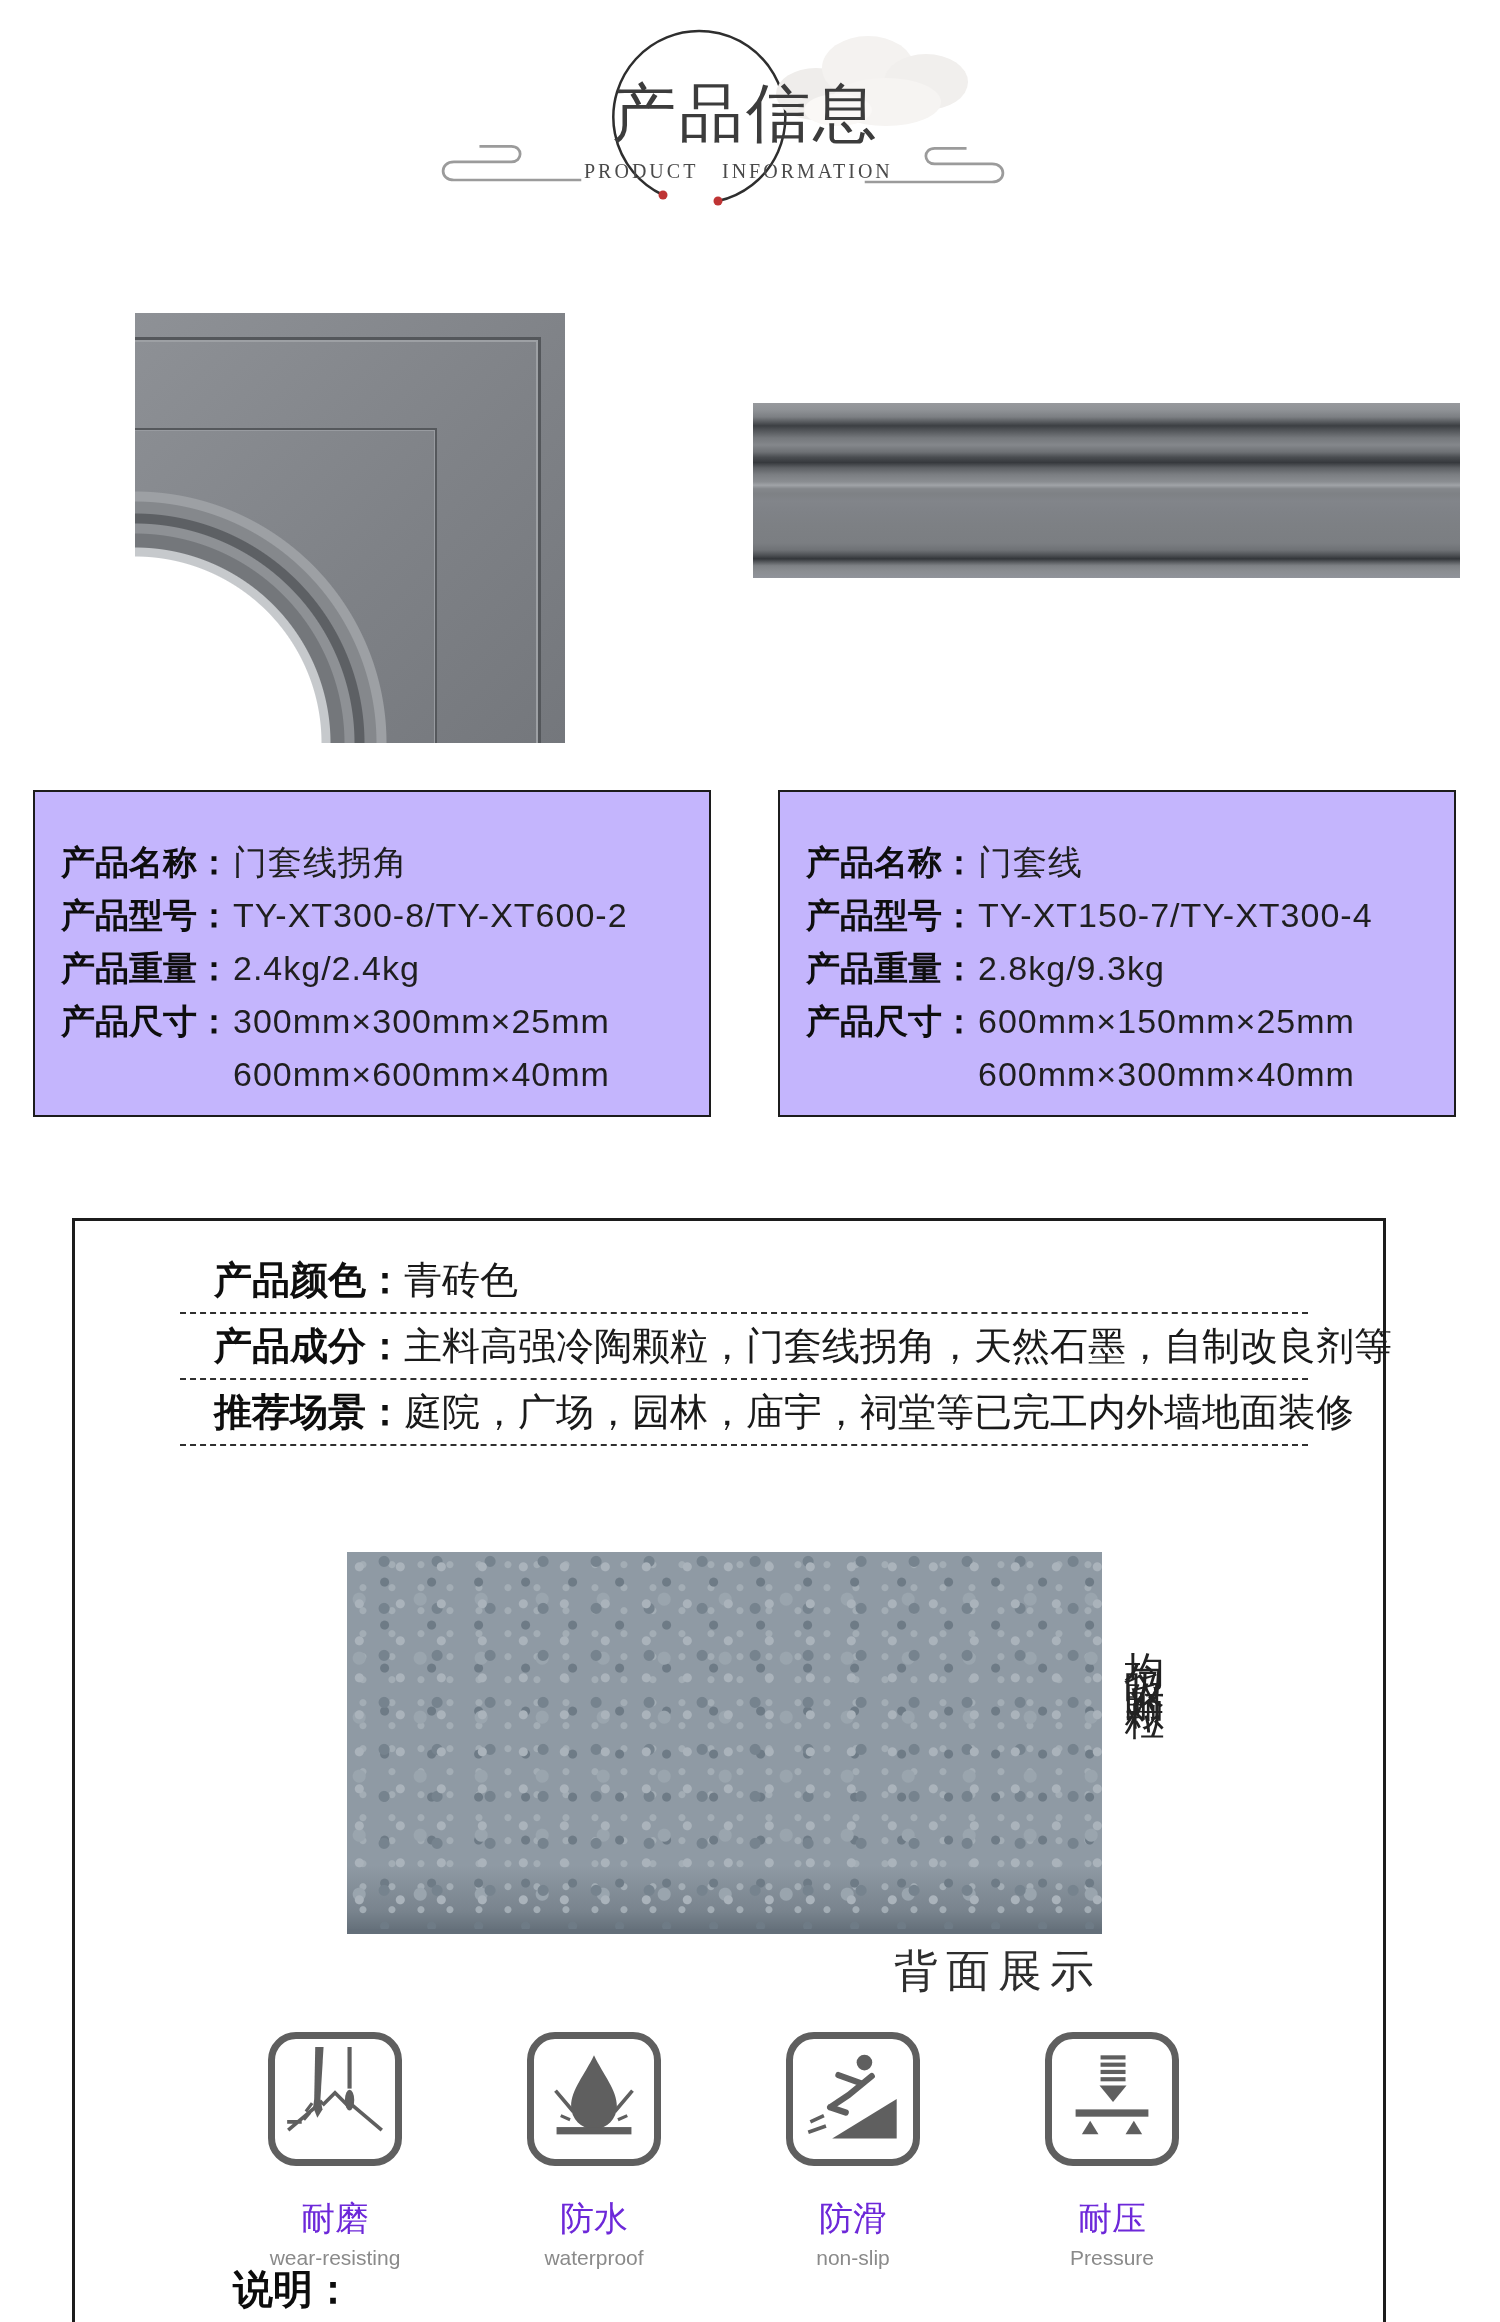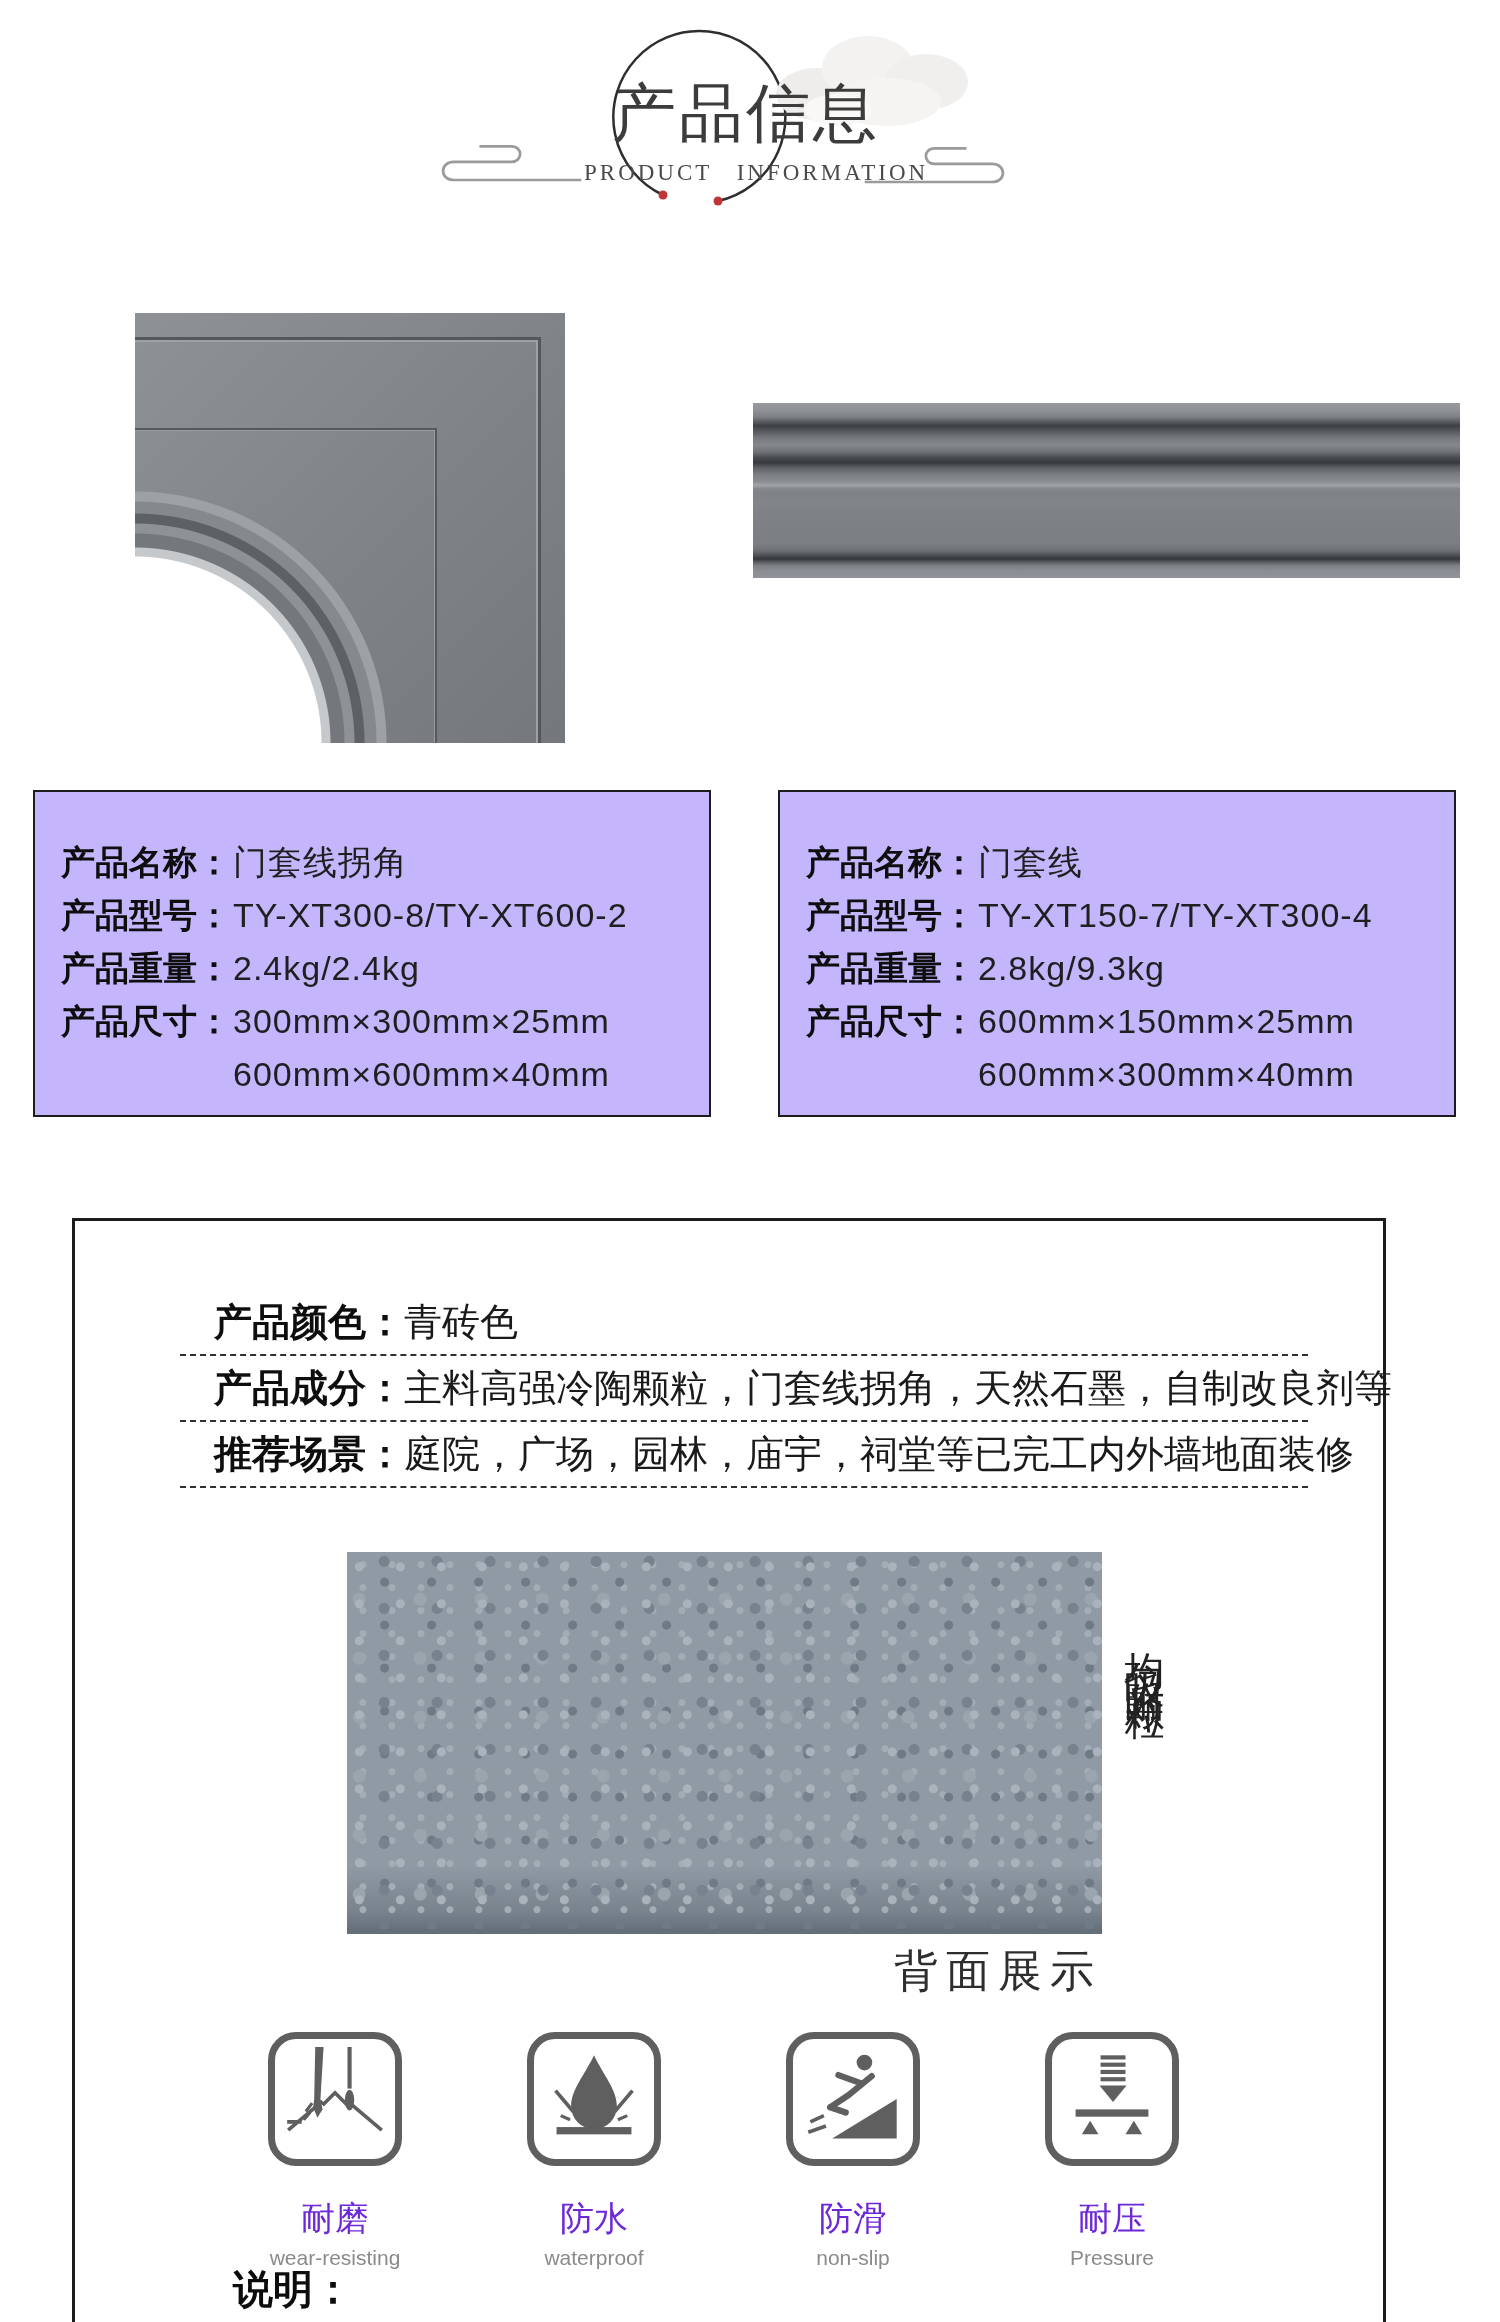--- a/index.html
+++ b/index.html
@@ -3,21 +3,21 @@
 <meta charset="utf-8">
 <style>
   html,body{margin:0;padding:0;background:#fff;}
   .page{position:relative;width:1500px;height:2322px;overflow:hidden;background:#ffffff;
         font-family:"Liberation Sans","DejaVu Sans",sans-serif;color:#1f1f1f;}
   .abs{position:absolute;}
 
   
   .hdr-title{left:612px;top:70px;font-size:64px;letter-spacing:3px;color:#3c3c3c;font-weight:400;z-index:3;}
   .hdr-sub{left:584px;top:160px;font-family:"Liberation Serif","DejaVu Serif",serif;
-           font-size:23px;letter-spacing:3px;word-spacing:16px;color:#4a4a4a;z-index:3;white-space:nowrap;}
+           font-size:20px;letter-spacing:3px;word-spacing:16px;color:#4a4a4a;z-index:3;white-space:nowrap;}
   .hdr-circle{left:608px;top:25px;z-index:1;}
   .hdr-cloud{left:768px;top:22px;z-index:2;}
   .deco{z-index:1;}
   .deco-left{left:420px;top:140px;}
   .deco-right{left:858px;top:142px;transform:scaleX(-1);}
 
   
   .molding-corner{left:135px;top:313px;width:430px;height:430px;
      background:linear-gradient(135deg,#8e9196 0%,#7f8287 55%,#74777c 100%);}
   .mc-groove1{position:absolute;left:0;top:24px;right:24px;bottom:0;
@@ -42,21 +42,21 @@
   .card{width:678px;height:327px;top:790px;border:2px solid #1c1c1c;background:#c4b5fd;
         box-sizing:border-box;padding:44px 0 0 26px;}
   .card1{left:33px;} .card2{left:778px;}
   .crow{display:flex;line-height:53px;font-size:34px;white-space:nowrap;}
   .clabel{flex:0 0 172px;font-weight:700;color:#0e0e0e;}
   .cvalue{color:#1f1f1f;letter-spacing:1px;}
 
   
   .big-box{left:72px;top:1218px;width:1314px;height:1104px;border:3px solid #1c1c1c;border-bottom:0;
            box-sizing:border-box;background:#fff;}
-  .spec-rows{left:180px;top:1290px;width:1128px;}
+  .spec-rows{left:180px;top:1248px;width:1128px;}
   .spec-row{height:64px;display:flex;align-items:center;padding-left:34px;
             border-bottom:2px dashed #2f2f2f;font-size:38px;white-space:nowrap;}
   .spec-label{font-weight:700;color:#0e0e0e;}
   .spec-value{color:#1a1a1a;}
 
   .texture{left:347px;top:1552px;width:755px;height:382px;background-color:#8f9aa4;
      background-image:
        radial-gradient(circle at 30% 40%, #aab3bb 0 4px, rgba(0,0,0,0) 5px),
        radial-gradient(circle at 70% 20%, #76838e 0 5px, rgba(0,0,0,0) 6px),
        radial-gradient(circle at 20% 80%, #9aa5ae 0 6px, rgba(0,0,0,0) 7px),

